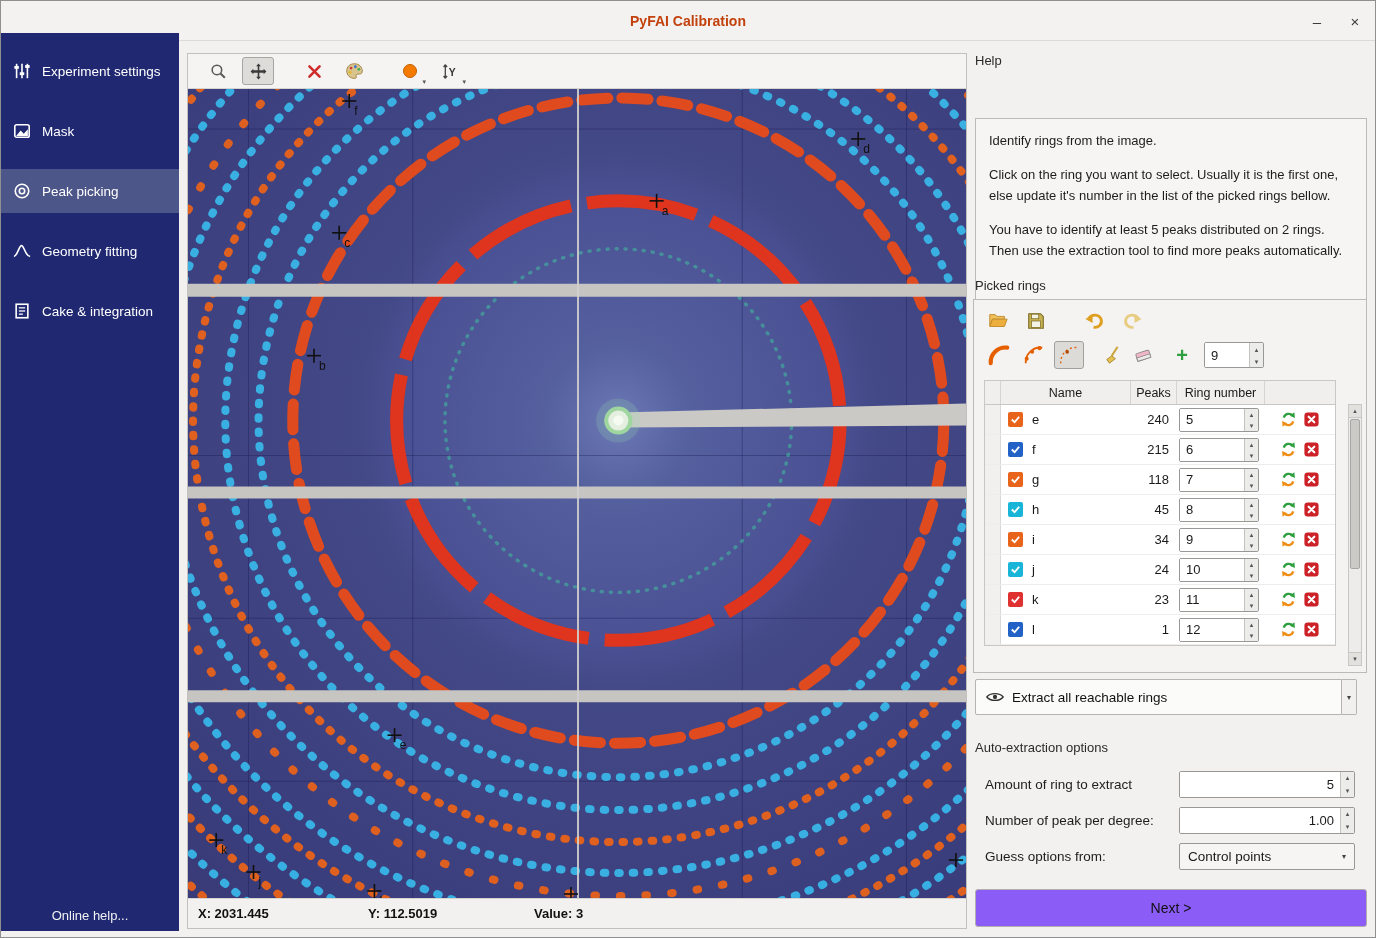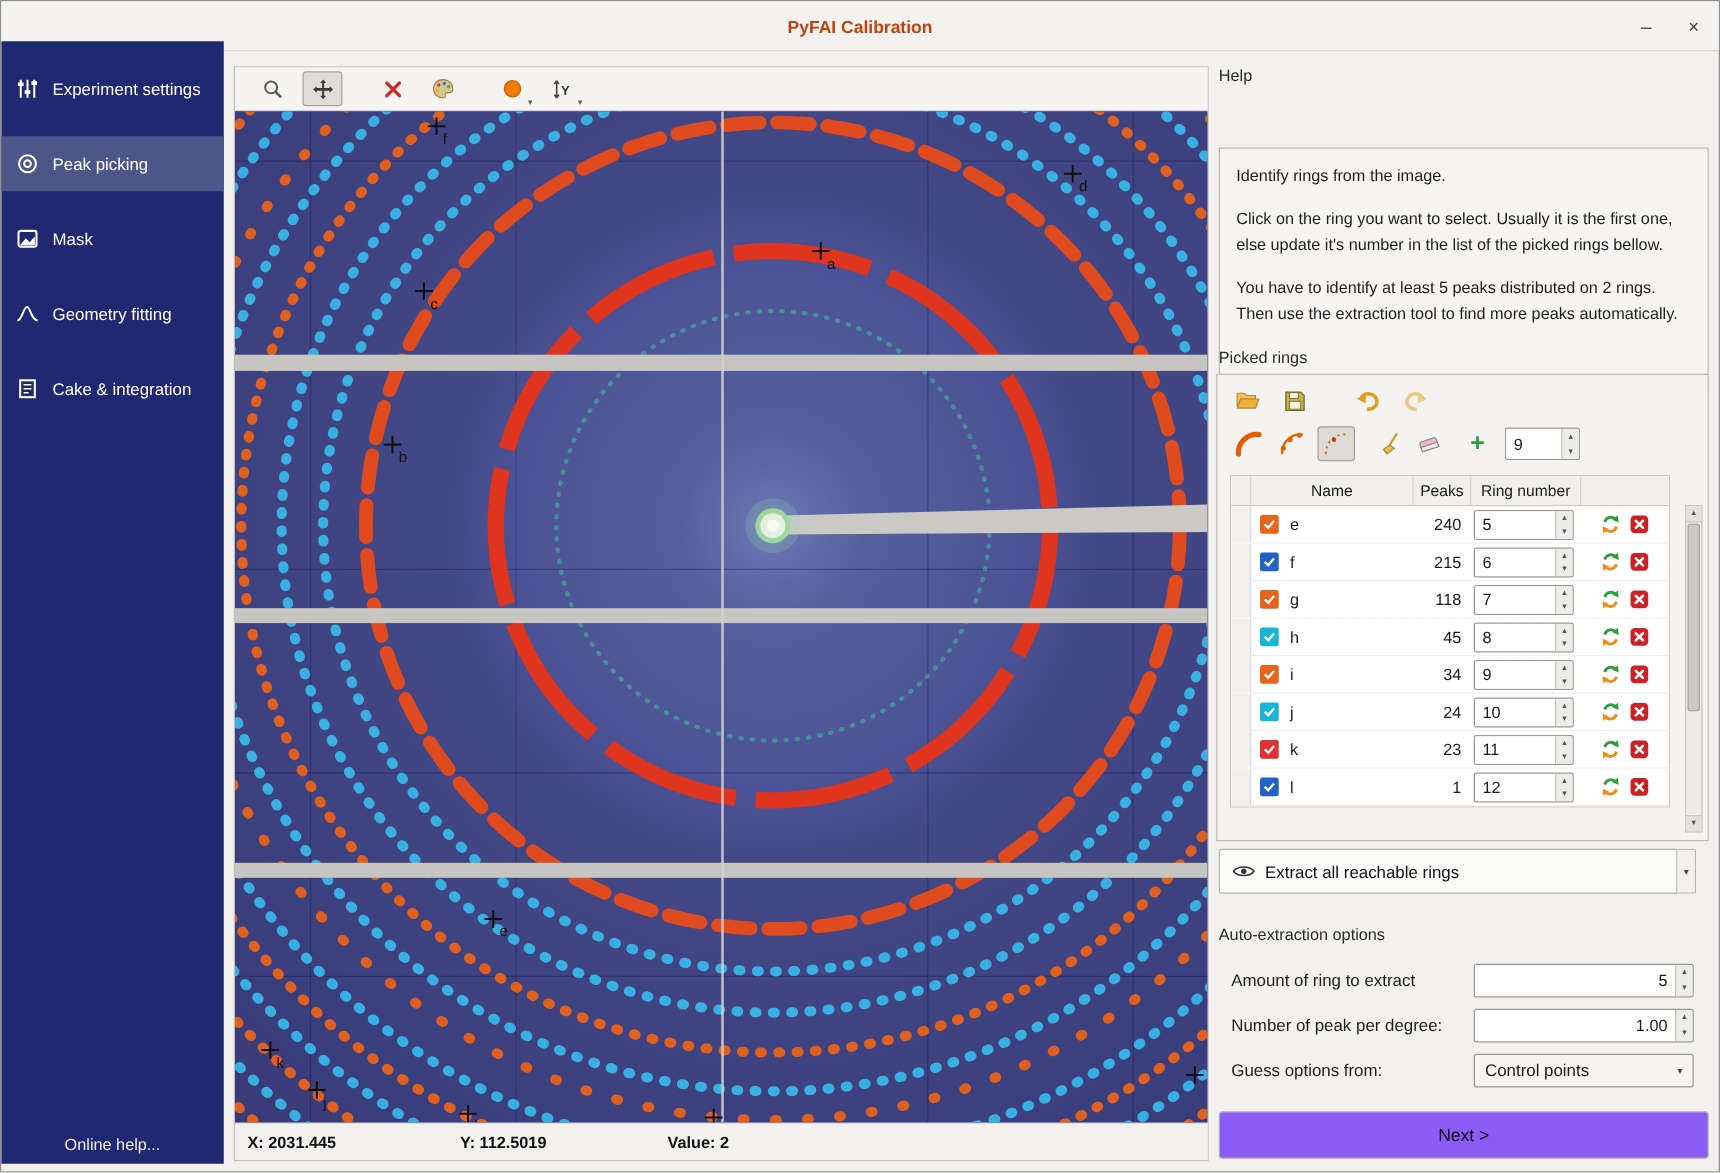--- a/index.html
+++ b/index.html
@@ -115,37 +115,37 @@
               <line x1="10" y1="2" x2="10" y2="18"></line>
               <line x1="16" y1="2" x2="16" y2="18"></line>
               <line x1="1.5" y1="6" x2="6.5" y2="6" stroke-width="3.2"></line>
               <line x1="7.5" y1="13" x2="12.5" y2="13" stroke-width="3.2"></line>
               <line x1="13.5" y1="5" x2="18.5" y2="5" stroke-width="3.2"></line>
             </g>
           </svg>
       </span>
       <span>Experiment settings</span>
     </div>
+    <div class="side-item">
+      <span class="side-icon">
+        <svg viewBox="0 0 20 20" width="18" height="18">
+            <rect x="2" y="3" width="16" height="14" rx="2" fill="none" stroke="#fff" stroke-width="1.8"></rect>
+            <path d="M3.5 15.5 L8.5 9.5 L12 13 L16.5 8 V15.5 Z" fill="#fff"></path>
+          </svg>
+      </span>
+      <span>Mask</span>
+    </div>
     <div class="side-item selected">
       <span class="side-icon">
         <svg viewBox="0 0 20 20" width="18" height="18">
             <circle cx="10" cy="10" r="7.5" fill="none" stroke="#fff" stroke-width="1.8"></circle>
             <circle cx="10" cy="10" r="3" fill="none" stroke="#fff" stroke-width="1.8"></circle>
           </svg>
       </span>
       <span>Peak picking</span>
-    </div>
-    <div class="side-item">
-      <span class="side-icon">
-        <svg viewBox="0 0 20 20" width="18" height="18">
-            <rect x="2" y="3" width="16" height="14" rx="2" fill="none" stroke="#fff" stroke-width="1.8"></rect>
-            <path d="M3.5 15.5 L8.5 9.5 L12 13 L16.5 8 V15.5 Z" fill="#fff"></path>
-          </svg>
-      </span>
-      <span>Mask</span>
     </div>
     <div class="side-item">
       <span class="side-icon">
         <svg viewBox="0 0 20 20" width="18" height="18">
             <path d="M1 16 C5 16 6.5 4 9.5 4 C12.5 4 13.5 16 19 16" fill="none" stroke="#fff" stroke-width="1.8"></path>
           </svg>
       </span>
       <span>Geometry fitting</span>
     </div>
     <div class="side-item">
@@ -291,21 +291,21 @@
             <line x1="380" y1="799" x2="380" y2="813" stroke="#101010" stroke-width="1.6"></line>
             <line x1="755" y1="772" x2="769" y2="772" stroke="#101010" stroke-width="1.6"></line>
             <line x1="762" y1="765" x2="762" y2="779" stroke="#101010" stroke-width="1.6"></line>
           </g>
       </svg>
     </div>
 
     <div class="plot-status">
       <span class="st-x">X: 2031.445</span>
       <span class="st-y">Y: 112.5019</span>
-      <span class="st-v">Value: 2</span>
+      <span class="st-v">Value: 3</span>
     </div>
   </div>
 
   <div class="right-panel">
     <div class="section-title" style="top:12px">Help</div>
     <div class="help-box">
       <p>Identify rings from the image.</p>
       <p>Click on the ring you want to select. Usually it is the first one, else update it's number in the list of the picked rings bellow.</p>
       <p>You have to identify at least 5 peaks distributed on 2 rings. Then use the extraction tool to find more peaks automatically.</p>
     </div>

